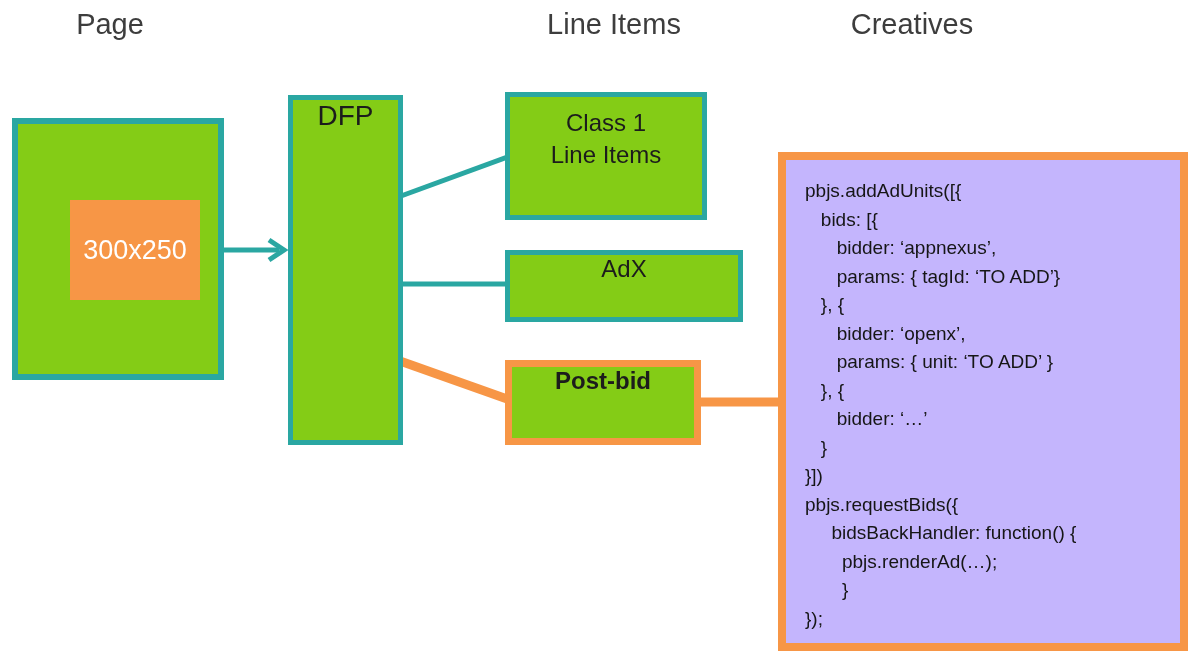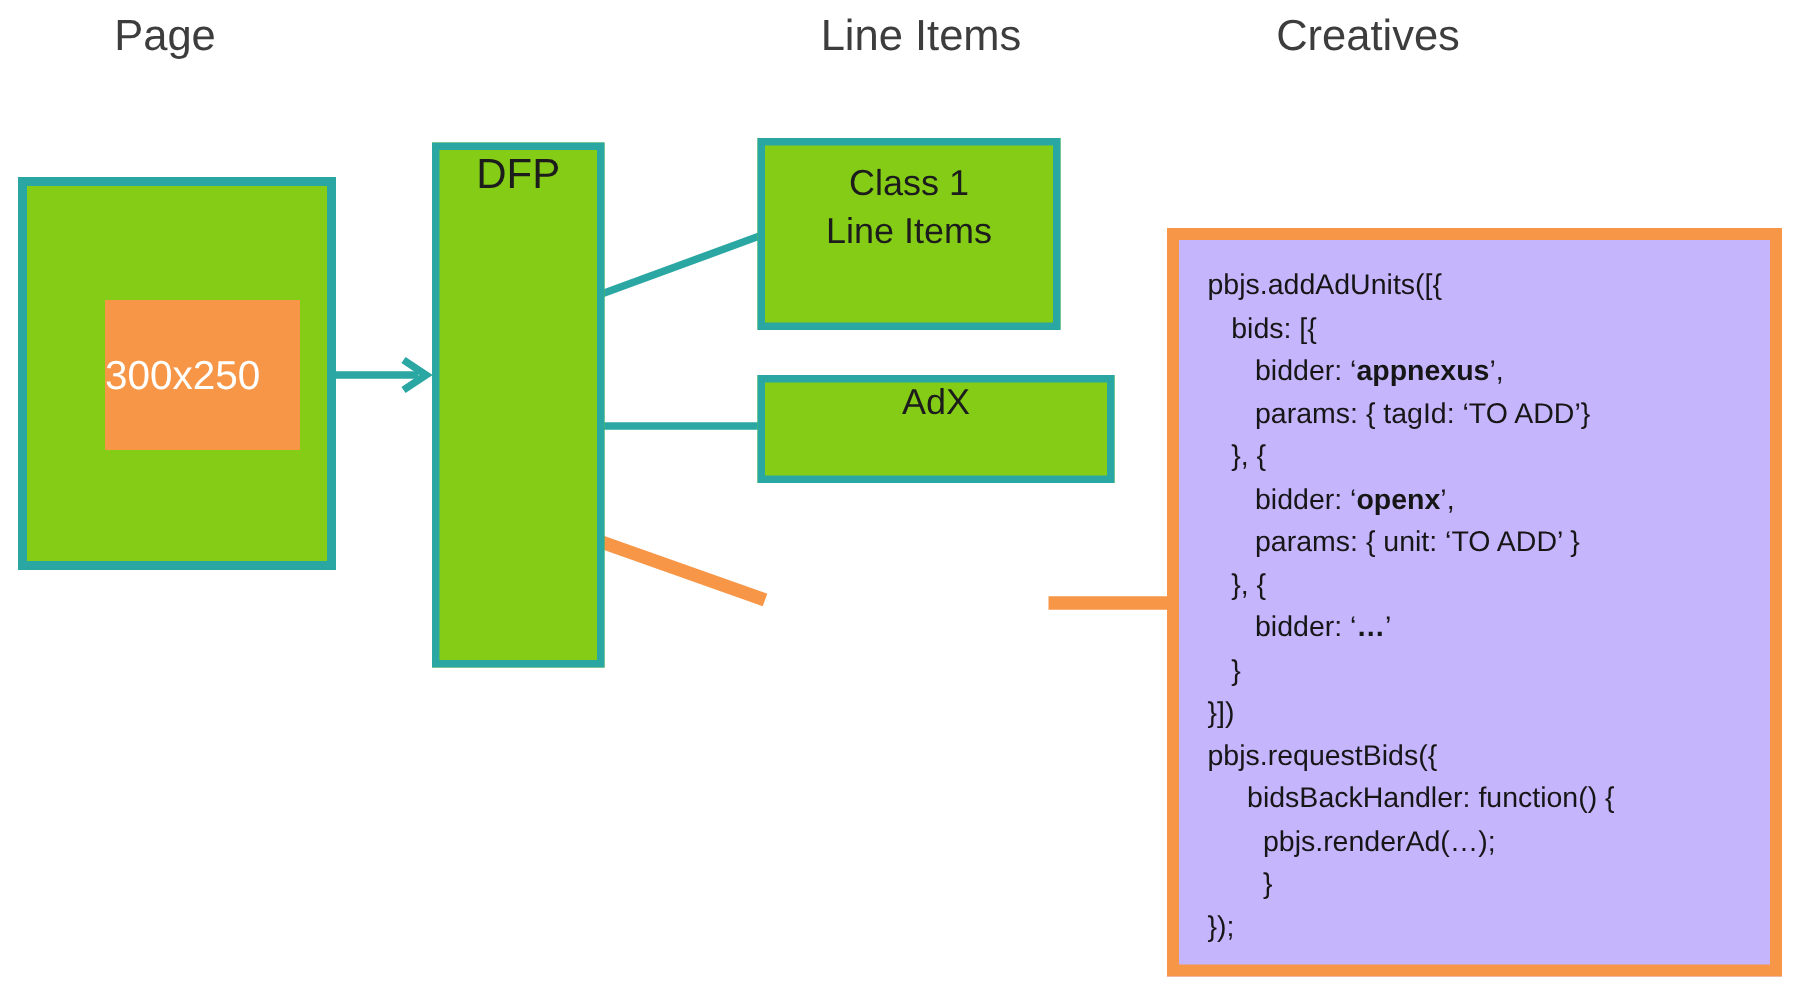--- a/index.html
+++ b/index.html
@@ -35,40 +35,40 @@
     color: var(--dark);
     z-index: 2;
   }
   .teal-border { border: 5px solid var(--teal); }
   .orange-border { border: 7px solid var(--orange); }
 
   #pagebox   { left: 12px;  top: 118px; width: 212px; height: 262px; border-width: 6px; }
   #adslot    {
     position: absolute; left: 70px; top: 200px; width: 130px; height: 100px;
     background: var(--orange); color: #ffffff; font-size: 27px;
-    display: flex; align-items: center; justify-content: flex-start; z-index: 3;
+    display: flex; align-items: center; justify-content: center; z-index: 3;
   }
   #dfpbox    { left: 288px; top: 95px;  width: 115px; height: 350px; font-size: 28px; padding-bottom: 36px; }
   #class1box { left: 505px; top: 92px;  width: 202px; height: 128px; font-size: 24px; line-height: 1.35; padding-top: 10px; }
   #adxbox    { left: 505px; top: 250px; width: 238px; height: 72px;  font-size: 24px; }
   #postbidbox{ left: 505px; top: 360px; width: 196px; height: 85px;  font-size: 24px; font-weight: bold; }
 
   #codebox {
     position: absolute; left: 778px; top: 152px; width: 410px; height: 499px;
     background: #c4b5fd; border: 8px solid var(--orange); z-index: 2;
   }
   #codebox pre {
     font-family: "Liberation Sans", sans-serif;
     font-size: 19px;
     line-height: 28.5px;
     color: #161616;
     margin: 17px 0 0 19px;
     white-space: pre;
   }
-  #codebox pre .b { font-weight: bold; }
+  #codebox pre .b { font-weight: normal; }
 
   svg.connectors { position: absolute; left: 0; top: 0; z-index: 1; }
 </style>
 </head>
 <body>
 
 <div class="stage" style="--teal: #2aa7a2; --orange: #f79646; --hdr: #3d3d3d; --dark: #1c1c1c;">
 
   <svg class="connectors" width="1200" height="664" viewBox="0 0 1200 664">
 
@@ -102,18 +102,21 @@
 
   <div class="box teal-border" id="class1box">
     <span>Class 1</span>
     <span>Line Items</span>
   </div>
 
   <div class="box teal-border" id="adxbox">
     <span>AdX</span>
   </div>
 
+  <div class="box orange-border" id="postbidbox">
+    <span>Post-bid</span>
+  </div>
 
   <div id="codebox">
     <pre><div><span>pbjs.addAdUnits([{</span></div><div><span>   bids: [{</span></div><div><span>      bidder: ‘</span><span class="b">appnexus</span><span>’,</span></div><div><span>      params: { tagId: ‘TO ADD’}</span></div><div><span>   }, {</span></div><div><span>      bidder: ‘</span><span class="b">openx</span><span>’,</span></div><div><span>      params: { unit: ‘TO ADD’ }</span></div><div><span>   }, {</span></div><div><span>      bidder: ‘</span><span class="b">…</span><span>’</span></div><div><span>   }</span></div><div><span>}])</span></div><div><span>pbjs.requestBids({</span></div><div><span>     bidsBackHandler: function() {</span></div><div><span>       pbjs.renderAd(…);</span></div><div><span>       }</span></div><div><span>});</span></div></pre>
   </div>
 
 </div>
 
 </body></html>

